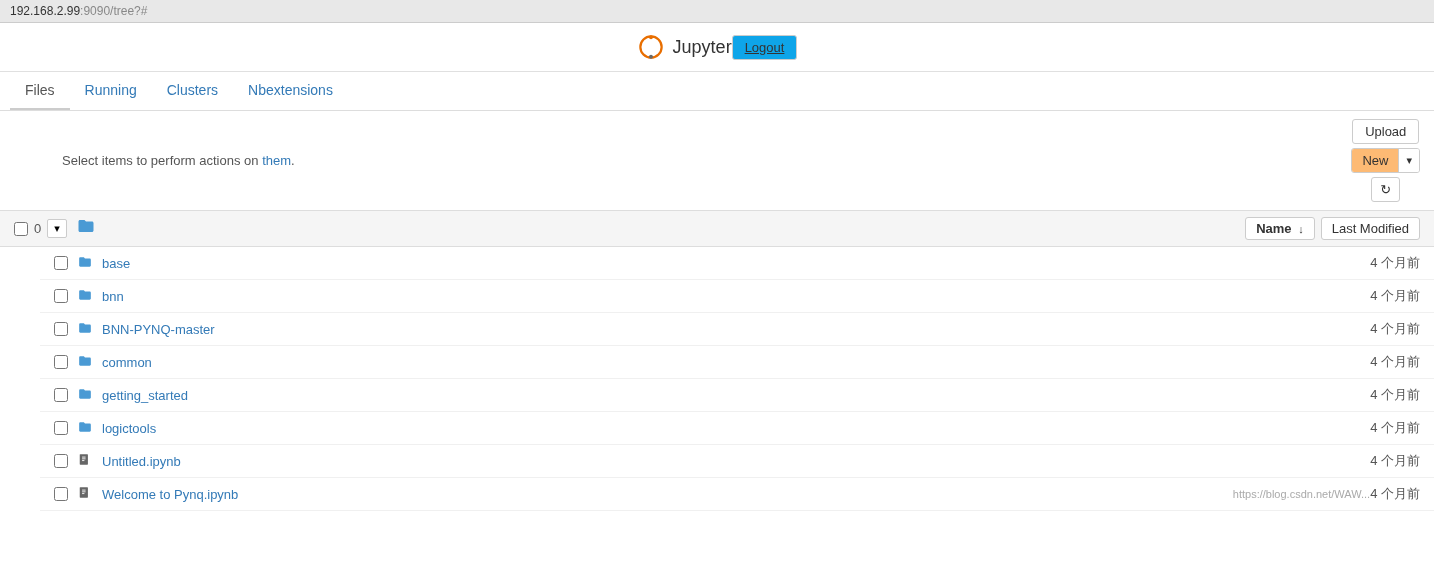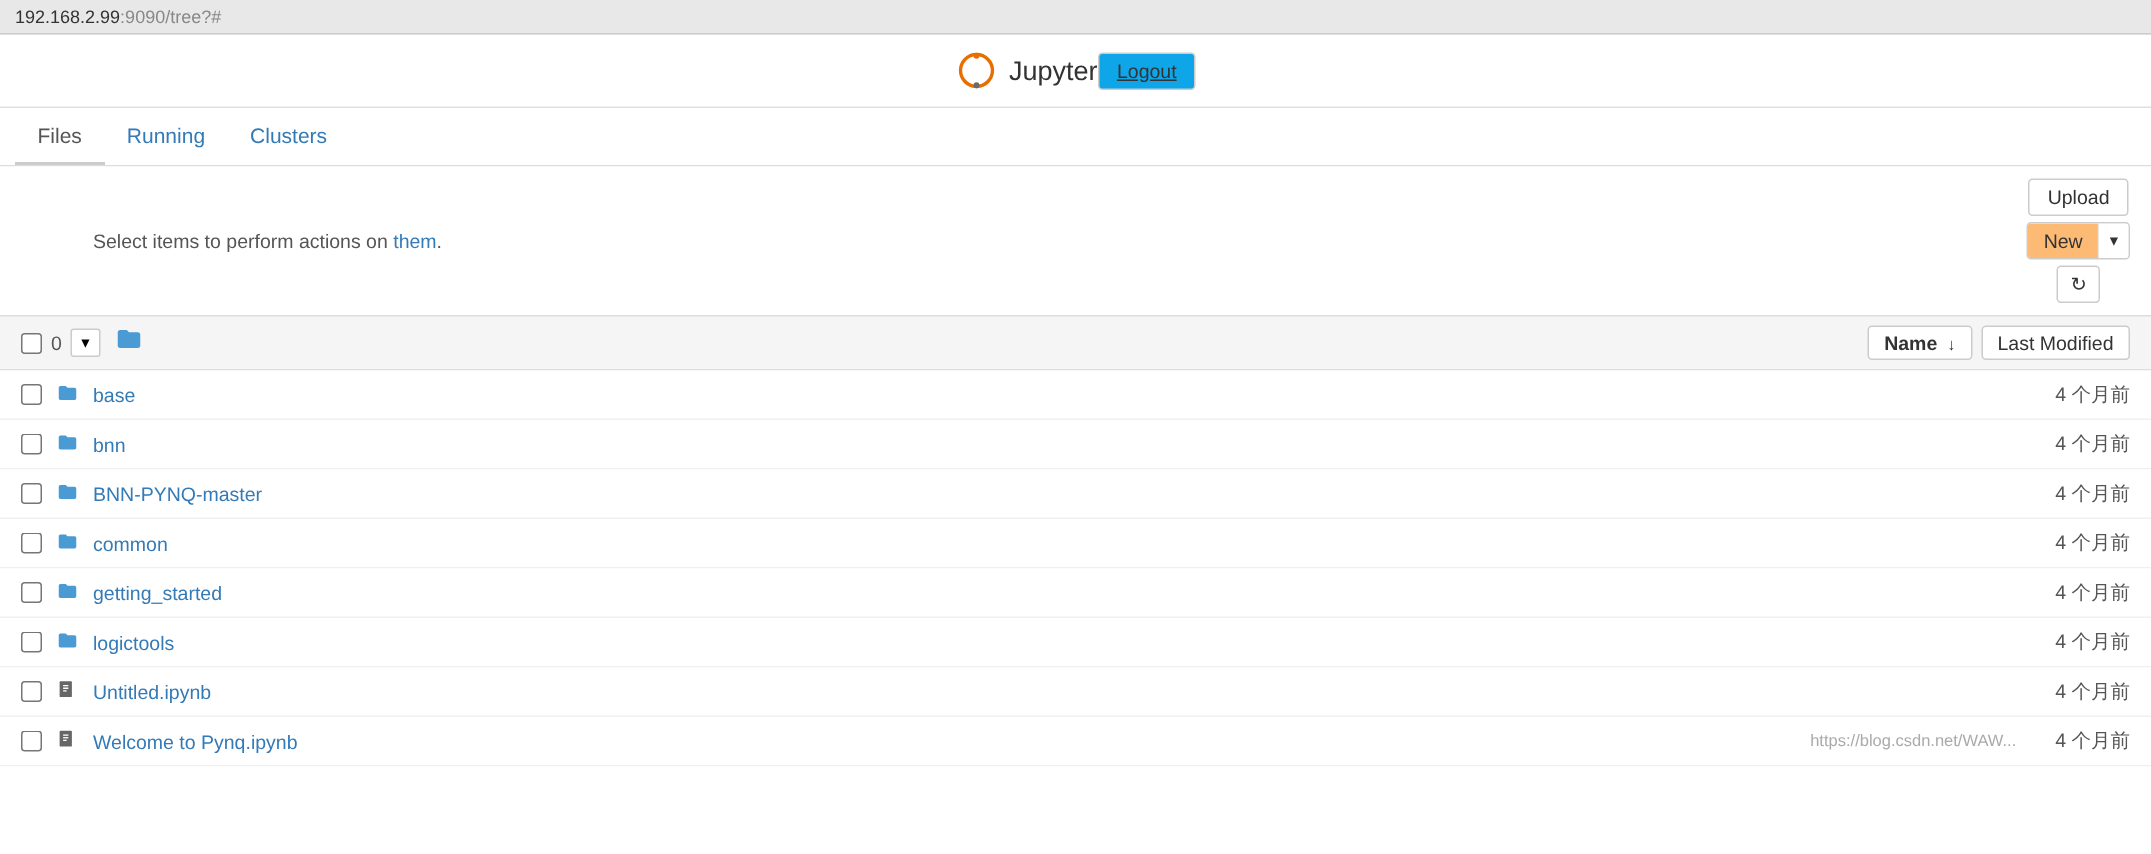--- a/index.html
+++ b/index.html
@@ -190,20 +190,21 @@
     .sort-arrow { font-size: 11px; margin-left: 3px; }
 
     
     .file-row {
       display: flex;
       align-items: center;
       justify-content: space-between;
       padding: 7px 14px;
       border-bottom: 1px solid #f0f0f0;
       background: #fff;
+      margin-left: 40px;
     }
     .file-row-left {
       display: flex;
       align-items: center;
       gap: 10px;
     }
     .row-checkbox {
       width: 14px;
       height: 14px;
       cursor: pointer;
@@ -249,20 +250,21 @@
     </svg>
     <span class="logo-text">Jupyter</span>
   </div>
   <button class="logout-btn">Logout</button>
 </div>
 
 <div class="tabs">
   <a class="tab active">Files</a>
   <a class="tab">Running</a>
   <a class="tab">Clusters</a>
+  <a class="tab">Nbextensions</a>
 </div>
 
 <div class="toolbar">
   <div class="select-info">
     <span>Select items to perform actions on </span><em>them</em><span>.</span>
   </div>
   <div class="toolbar-right">
     <button class="upload-btn">Upload</button>
     <div class="new-btn-group">
       <button class="new-btn">New</button>
@@ -370,18 +372,18 @@
     <div class="file-row-left">
       <input type="checkbox" class="row-checkbox" style="">
       <span class="file-icon notebook"><svg width="14" height="14" viewBox="0 0 24 24" fill="#666">
             <rect x="3" y="2" width="14" height="18" rx="1" ry="1"></rect>
             <line x1="7" y1="7" x2="13" y2="7" stroke="#fff" stroke-width="1.5"></line>
             <line x1="7" y1="10" x2="13" y2="10" stroke="#fff" stroke-width="1.5"></line>
             <line x1="7" y1="13" x2="11" y2="13" stroke="#fff" stroke-width="1.5"></line>
           </svg></span>
       <a class="file-link">Welcome to Pynq.ipynb</a>
     </div>
-    <div style="display: flex; align-items: center; gap: 26px;">
+    <div style="display: flex; align-items: center; gap: 0;">
         <span class="url-hint" style="position: static; font-size: 11px; color: rgb(170, 170, 170);">https://blog.csdn.net/WAW...</span>
         <span class="file-date">4 个月前</span>
       </div>
   </div>
   </div>
 
 </body></html>

